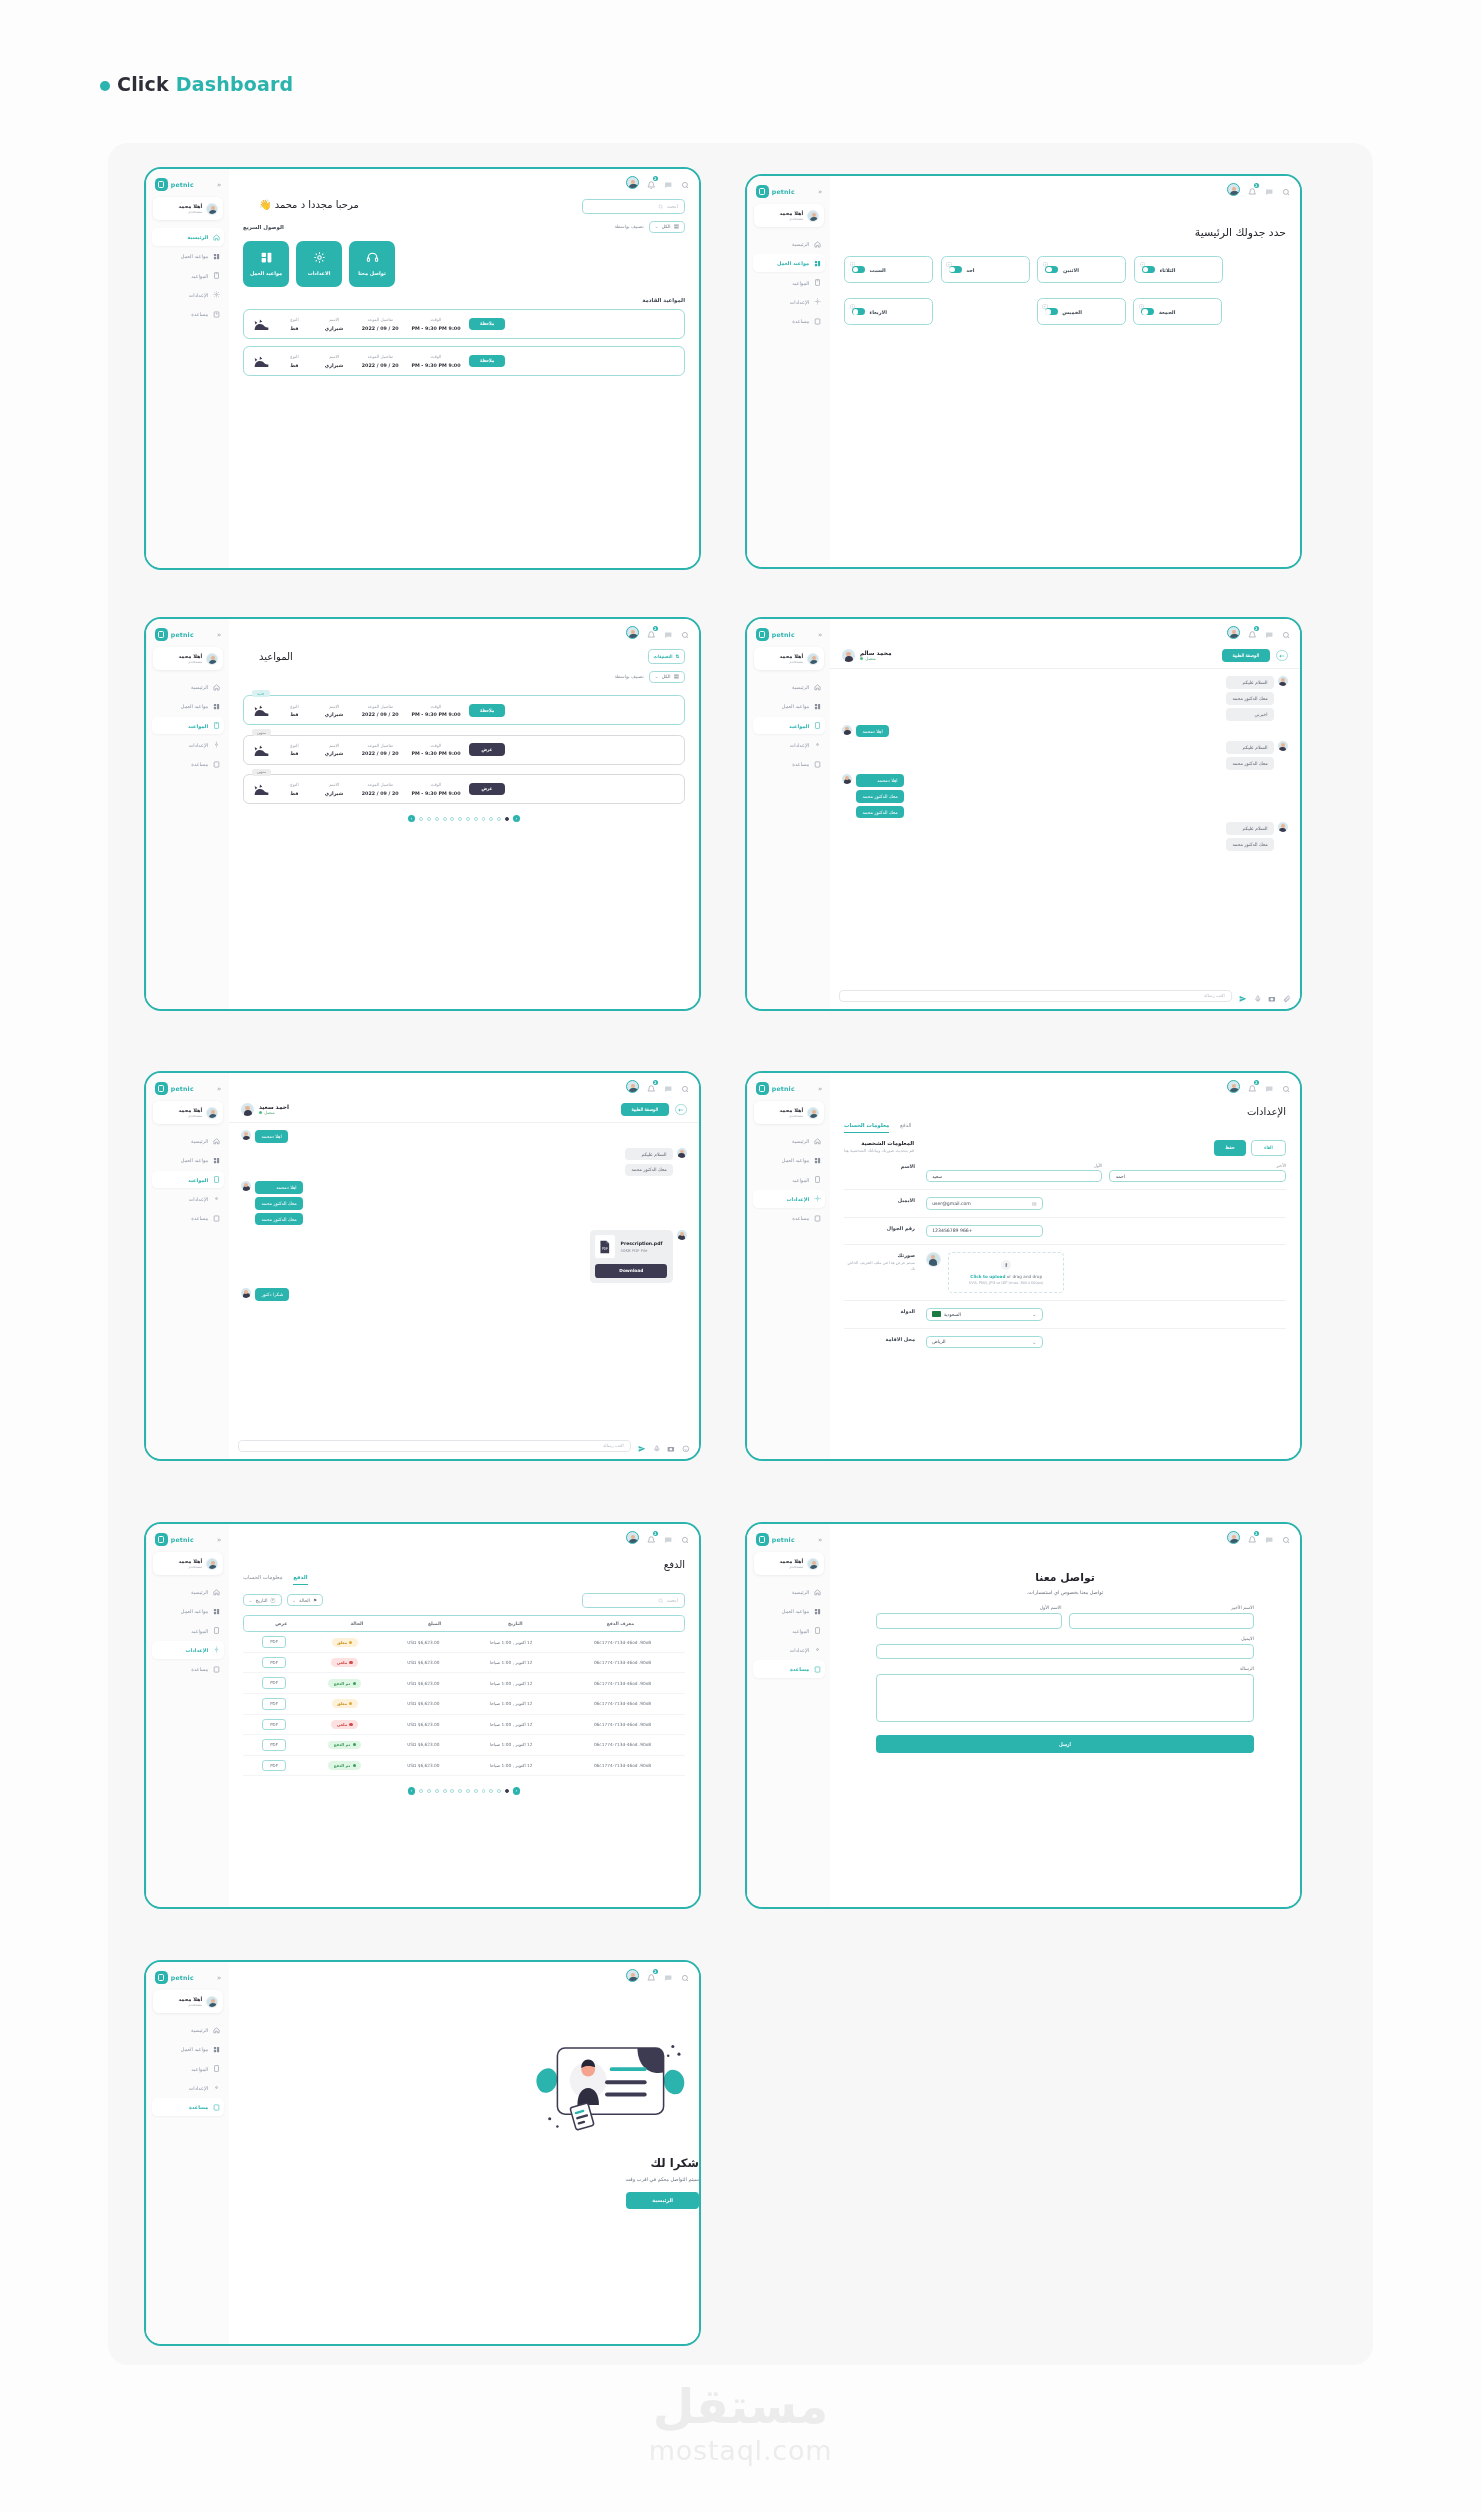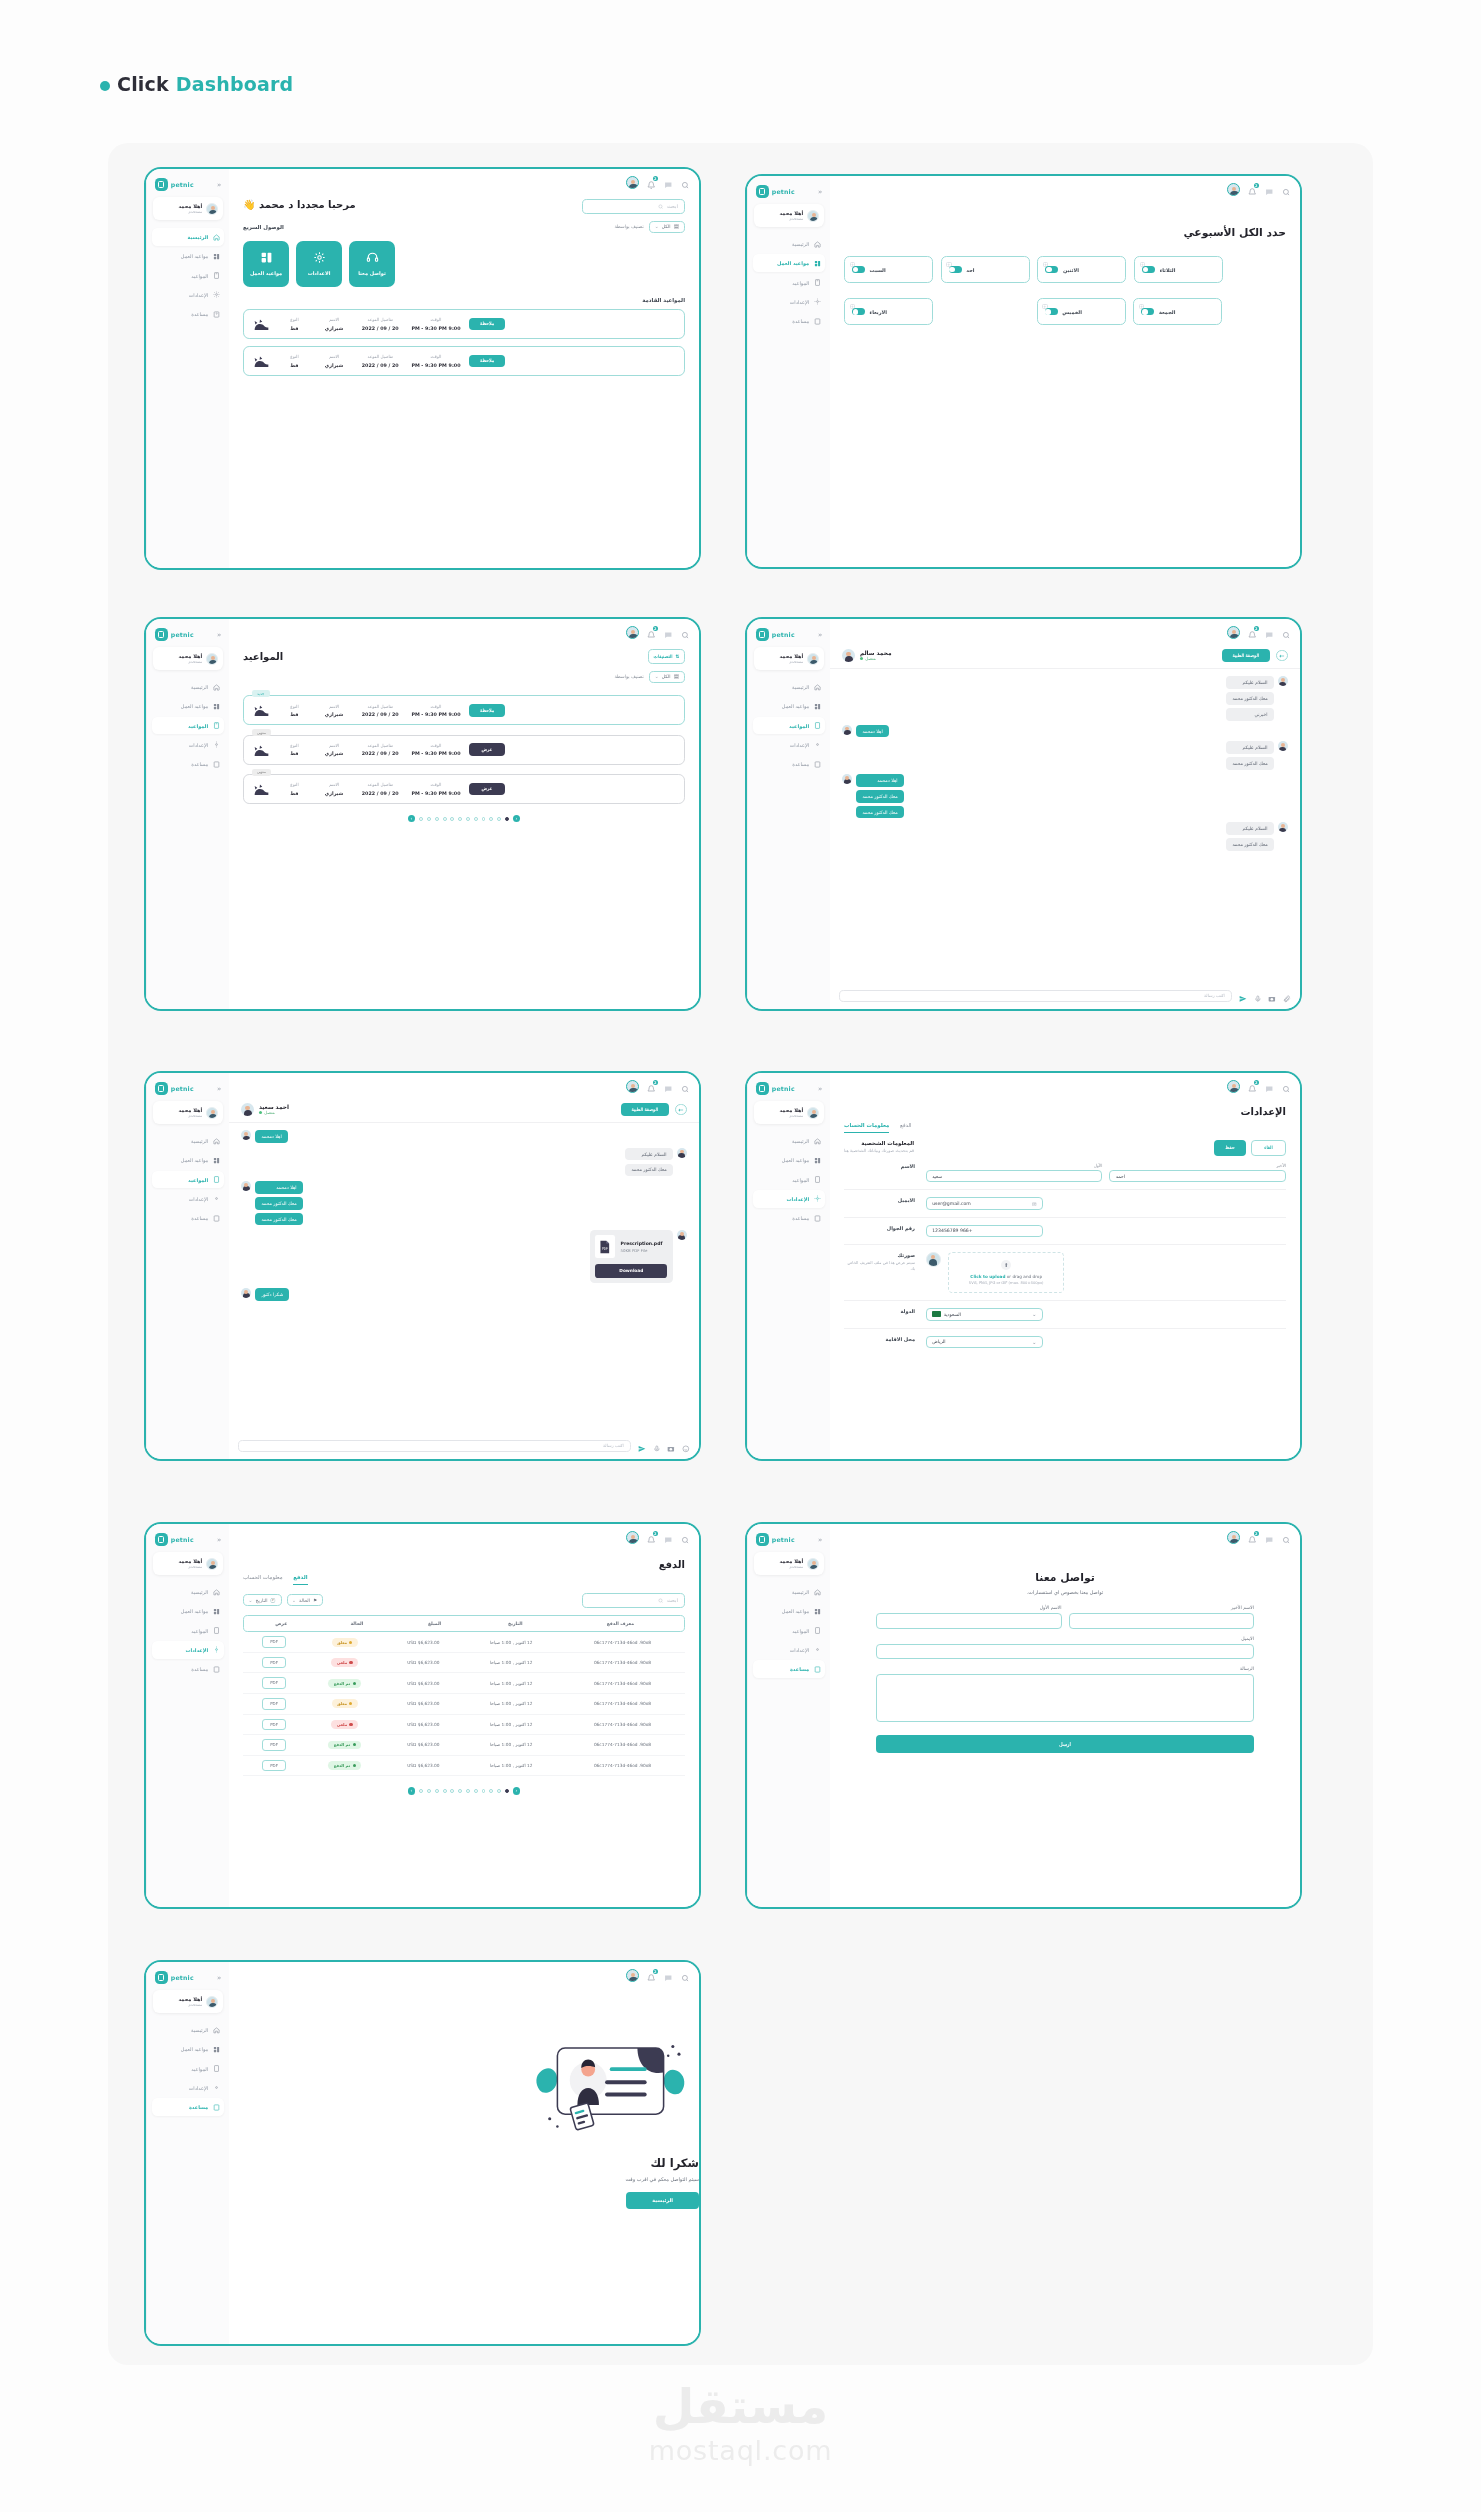--- a/index.html
+++ b/index.html
@@ -47,21 +47,21 @@
   
   .main { flex:1; position:relative; background:#fff; padding:0; }
   .topbar { display:flex; align-items:center; gap:8.5px; padding:7px 9.3px; flex-direction:row-reverse; justify-content:flex-end;}
   .topbar .tav { width:13px; height:13px; border-radius:50%; border:1px solid #2bb3ae; background:#d7e7ee; position:relative; overflow:hidden; flex:none;}
   .topbar .tav::after{content:"";position:absolute;left:2.3px;top:7px;width:8.5px;height:7px;border-radius:3.9px 3.9px 0 0;background:#3c5a6b;}
   .topbar .tav::before{content:"";position:absolute;left:4.2px;top:2.7px;width:4.6px;height:4.6px;border-radius:50%;background:#e8b392;z-index:2;}
   .tic { width:8.5px; height:8.5px; color:#9aa0ab; position:relative; }
   .badge { position:absolute; top:-2.3px; right:-2.3px; background:#2bb3ae; color:#fff; font-size:3.5px; min-width:5.4px; height:5.4px; border-radius:3.1px; display:flex; align-items:center; justify-content:center; font-weight:700;}
 
   .content { padding:3.1px 14px 7.7px 14px; }
-  h1.title { font-size:10px; color:#23232b; font-weight:700; text-align:right; }
+  h1.title { font-size:10px; color:#23232b; font-weight:400; text-align:right;margin-left:16px; }
   .sec-label { font-size:5.4px; color:#3f4650; text-align:right; font-weight:600; }
 
   .search { border:0.8px solid #9fdcd9; border-radius:4.6px; height:14.7px; display:flex; align-items:center; gap:3.9px; padding:0 6.2px; font-size:5px; color:#b6bcc5; width:103px; flex-direction:row-reverse; justify-content:flex-end;}
   .filter-row { display:flex; align-items:center; gap:5.4px; flex-direction:row-reverse; justify-content:flex-end; }
   .chip { border:0.8px solid #9fdcd9; border-radius:4.6px; height:12.3px; display:inline-flex; align-items:center; gap:3.1px; padding:0 4.6px; font-size:4.6px; color:#6c737e; background:#fff;}
   .chip .cv { font-size:4.6px; color:#9aa0ab; }
   .lbl-small { font-size:4.6px; color:#8b919b; }
 
   .qa { display:flex; gap:7px; flex-direction:row-reverse; justify-content:flex-start; }
   .qa-card { width:46px; height:46px; background:#2bb3ae; border-radius:7px; color:#fff; display:flex; flex-direction:column; align-items:center; justify-content:center; gap:6.2px; font-size:5px; font-weight:600;}
@@ -429,21 +429,21 @@
             </svg><span class="badge">2</span></div>
         <div class="tic"><svg viewBox="0 0 24 24" fill="#cfd3da">
               <path d="M3 4h18v12H8l-5 4z"></path>
             </svg></div>
         <div class="tic"><svg viewBox="0 0 24 24" fill="none" stroke="#9aa0ab" stroke-width="2">
               <circle cx="11" cy="11" r="7"></circle>
               <path d="M20 20l-4-4"></path>
             </svg></div>
       </div>
       <div class="content" style="padding-top:23px;">
-        <h1 class="title" style="font-size:10.8px;">حدد الكل الأسبوعي</h1>
+        <h1 class="title" style="font-size:10.8px;">حدد جدولك الرئيسية</h1>
         <div class="days" style="margin-top:17px;">
           <div class="day">
               <span class="plus">+</span>
               <span class="sw"></span>
               <span class="dn">السبت</span>
             </div>
           <div class="day">
               <span class="plus">+</span>
               <span class="sw"></span>
               <span class="dn">احد</span>

